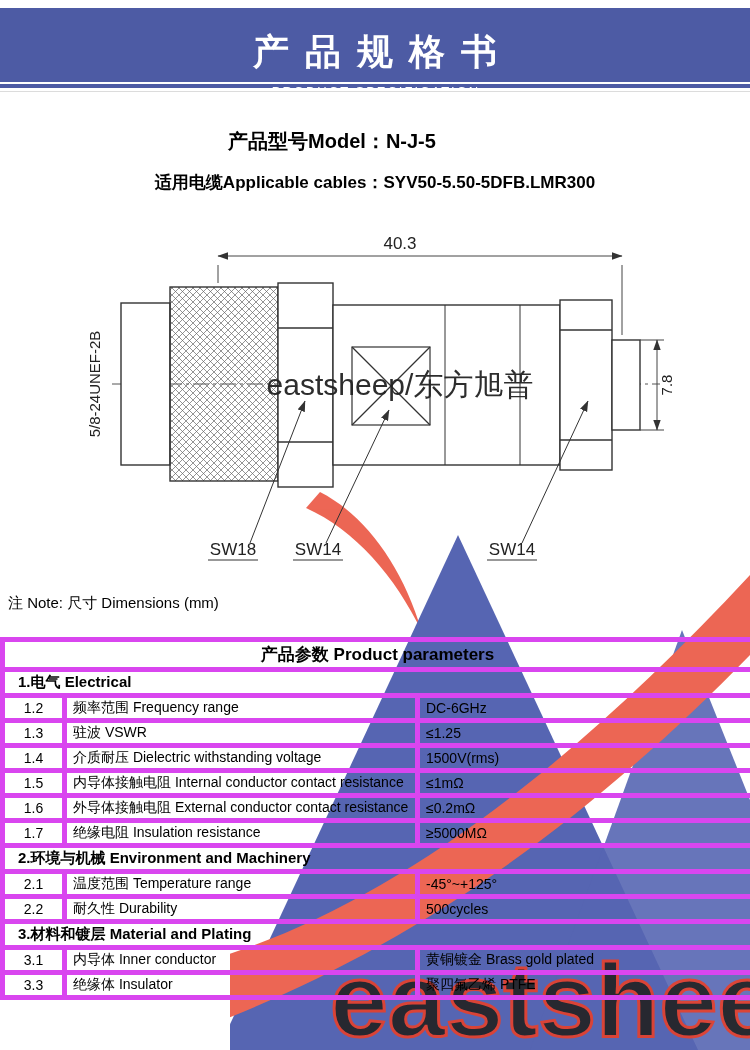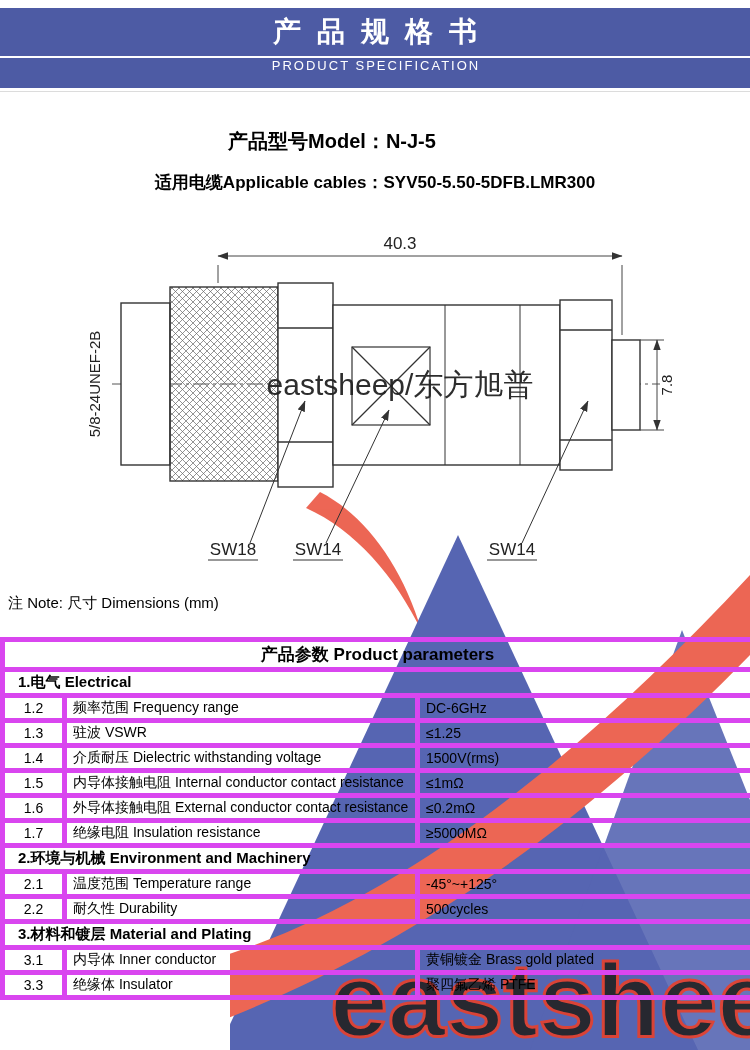--- a/index.html
+++ b/index.html
@@ -1,20 +1,20 @@
 <!DOCTYPE html>
 <html><head>
 <meta charset="utf-8">
 <style>
   *{margin:0;padding:0;box-sizing:border-box}
   html,body{width:750px;height:1050px}
   body{font-family:"Liberation Sans",sans-serif;background:#fff;color:#000}
   .page{position:relative;width:750px;height:1050px;overflow:hidden;background:#fff}
   .banner{position:absolute;top:8px;left:0;width:750px;height:80px;background:#4d5ba4;color:#fff;text-align:center;z-index:3}
-  .banner-title{padding-top:5px;font-size:28px;font-weight:bold;letter-spacing:16px;text-indent:16px}
+  .banner-title{padding-top:20px;font-size:36px;font-weight:bold;letter-spacing:16px;text-indent:16px}
   .banner-rule{height:2px;background:#fff;margin-top:5px}
   .banner-sub{font-size:13px;font-weight:normal;letter-spacing:2px;text-indent:2px}
   .hairline{position:absolute;top:91px;left:0;width:750px;height:1px;background:#dcdcdc;z-index:3}
   .model-line{position:absolute;top:128px;left:0;width:664px;text-align:center;font-size:20px;font-weight:bold;z-index:2}
   .cable-line{position:absolute;top:171px;left:0;width:750px;text-align:center;font-size:17px;font-weight:bold;z-index:2}
   .drawing{position:absolute;top:225px;left:60px;z-index:2}
   svg text{font-family:"Liberation Sans",sans-serif;fill:#222}
   .note{position:absolute;top:594px;left:8px;font-size:15px;z-index:2}
   .brandmark{position:absolute;top:480px;left:230px;z-index:1;pointer-events:none}
   .params{position:absolute;top:637px;left:0;width:750px;border-collapse:collapse;z-index:2;font-size:14px;table-layout:fixed;background:transparent}

